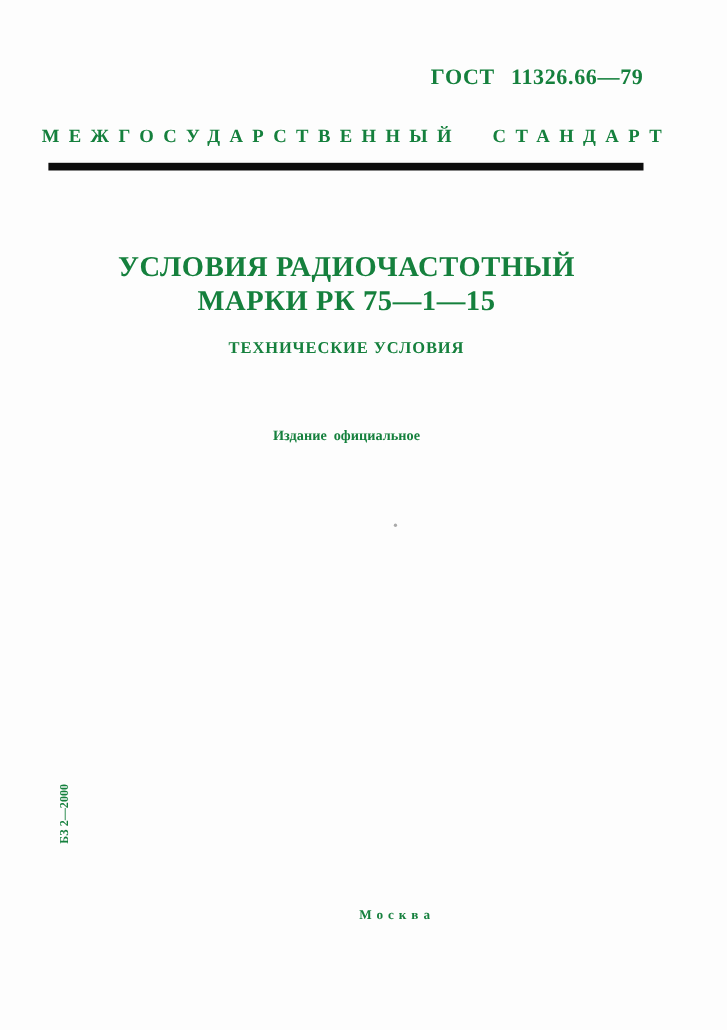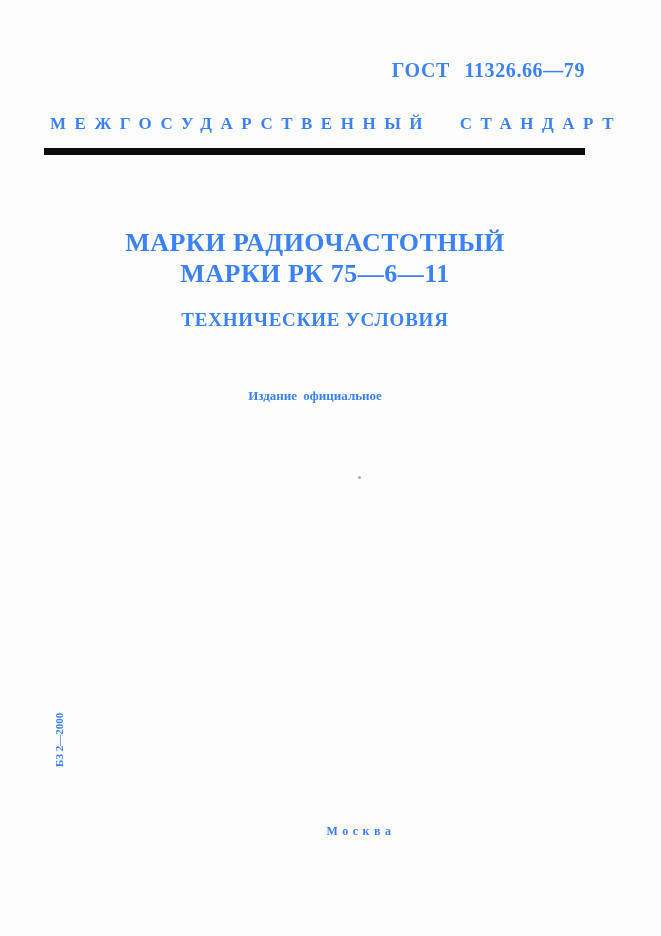--- a/index.html
+++ b/index.html
@@ -5,38 +5,38 @@
   html, body {
     margin: 0;
     padding: 0;
     background: #ffffff;
   }
   .page {
     position: relative;
     width: 661px;
     height: 936px;
     background: #fdfdfd;
-    color: #3b82f6;
+    color: #15803d;
     font-family: "Liberation Serif", "DejaVu Serif", serif;
     overflow: hidden;
   }
   .gost-number {
     position: absolute;
     top: 59px;
     right: 76px;
     font-size: 20px;
     font-weight: bold;
     letter-spacing: 0.6px;
     word-spacing: 9px;
     white-space: nowrap;
   }
   .banner-text {
     position: absolute;
     top: 114px;
-    left: 50px;
+    left: 38px;
     width: 560px;
     font-size: 17px;
     font-weight: bold;
     letter-spacing: 8.5px;
     word-spacing: 16px;
     white-space: nowrap;
     text-align: right;
   }
   .banner-rule {
     position: absolute;
@@ -54,21 +54,21 @@
   }
   .doc-title {
     top: 227px;
     font-size: 26px;
     font-weight: bold;
     line-height: 31px;
     letter-spacing: 0.5px;
   }
   .doc-subtitle {
     top: 309px;
-    font-size: 19px;
+    font-size: 15px;
     font-weight: bold;
     letter-spacing: 0.8px;
   }
   .edition-note {
     top: 388px;
     font-size: 13px;
     font-weight: bold;
     word-spacing: 3px;
   }
   .scan-speck {
@@ -113,22 +113,22 @@
 
 <div class="page">
 
   <div class="gost-number">ГОСТ 11326.66—79</div>
 
   <div class="banner-text">МЕЖГОСУДАРСТВЕННЫЙ СТАНДАРТ</div>
 
   <div class="banner-rule"></div>
 
   <div class="center-line doc-title">
-    <div>МАРКИ РАДИОЧАСТОТНЫЙ</div>
-    <div>МАРКИ РК 75—6—11</div>
+    <div>УСЛОВИЯ РАДИОЧАСТОТНЫЙ</div>
+    <div>МАРКИ РК 75—1—15</div>
   </div>
 
   <div class="center-line doc-subtitle">ТЕХНИЧЕСКИЕ УСЛОВИЯ</div>
 
   <div class="center-line edition-note">Издание официальное</div>
 
   <div class="scan-speck"></div>
 
   <div class="spine-code">БЗ 2—2000</div>
 

